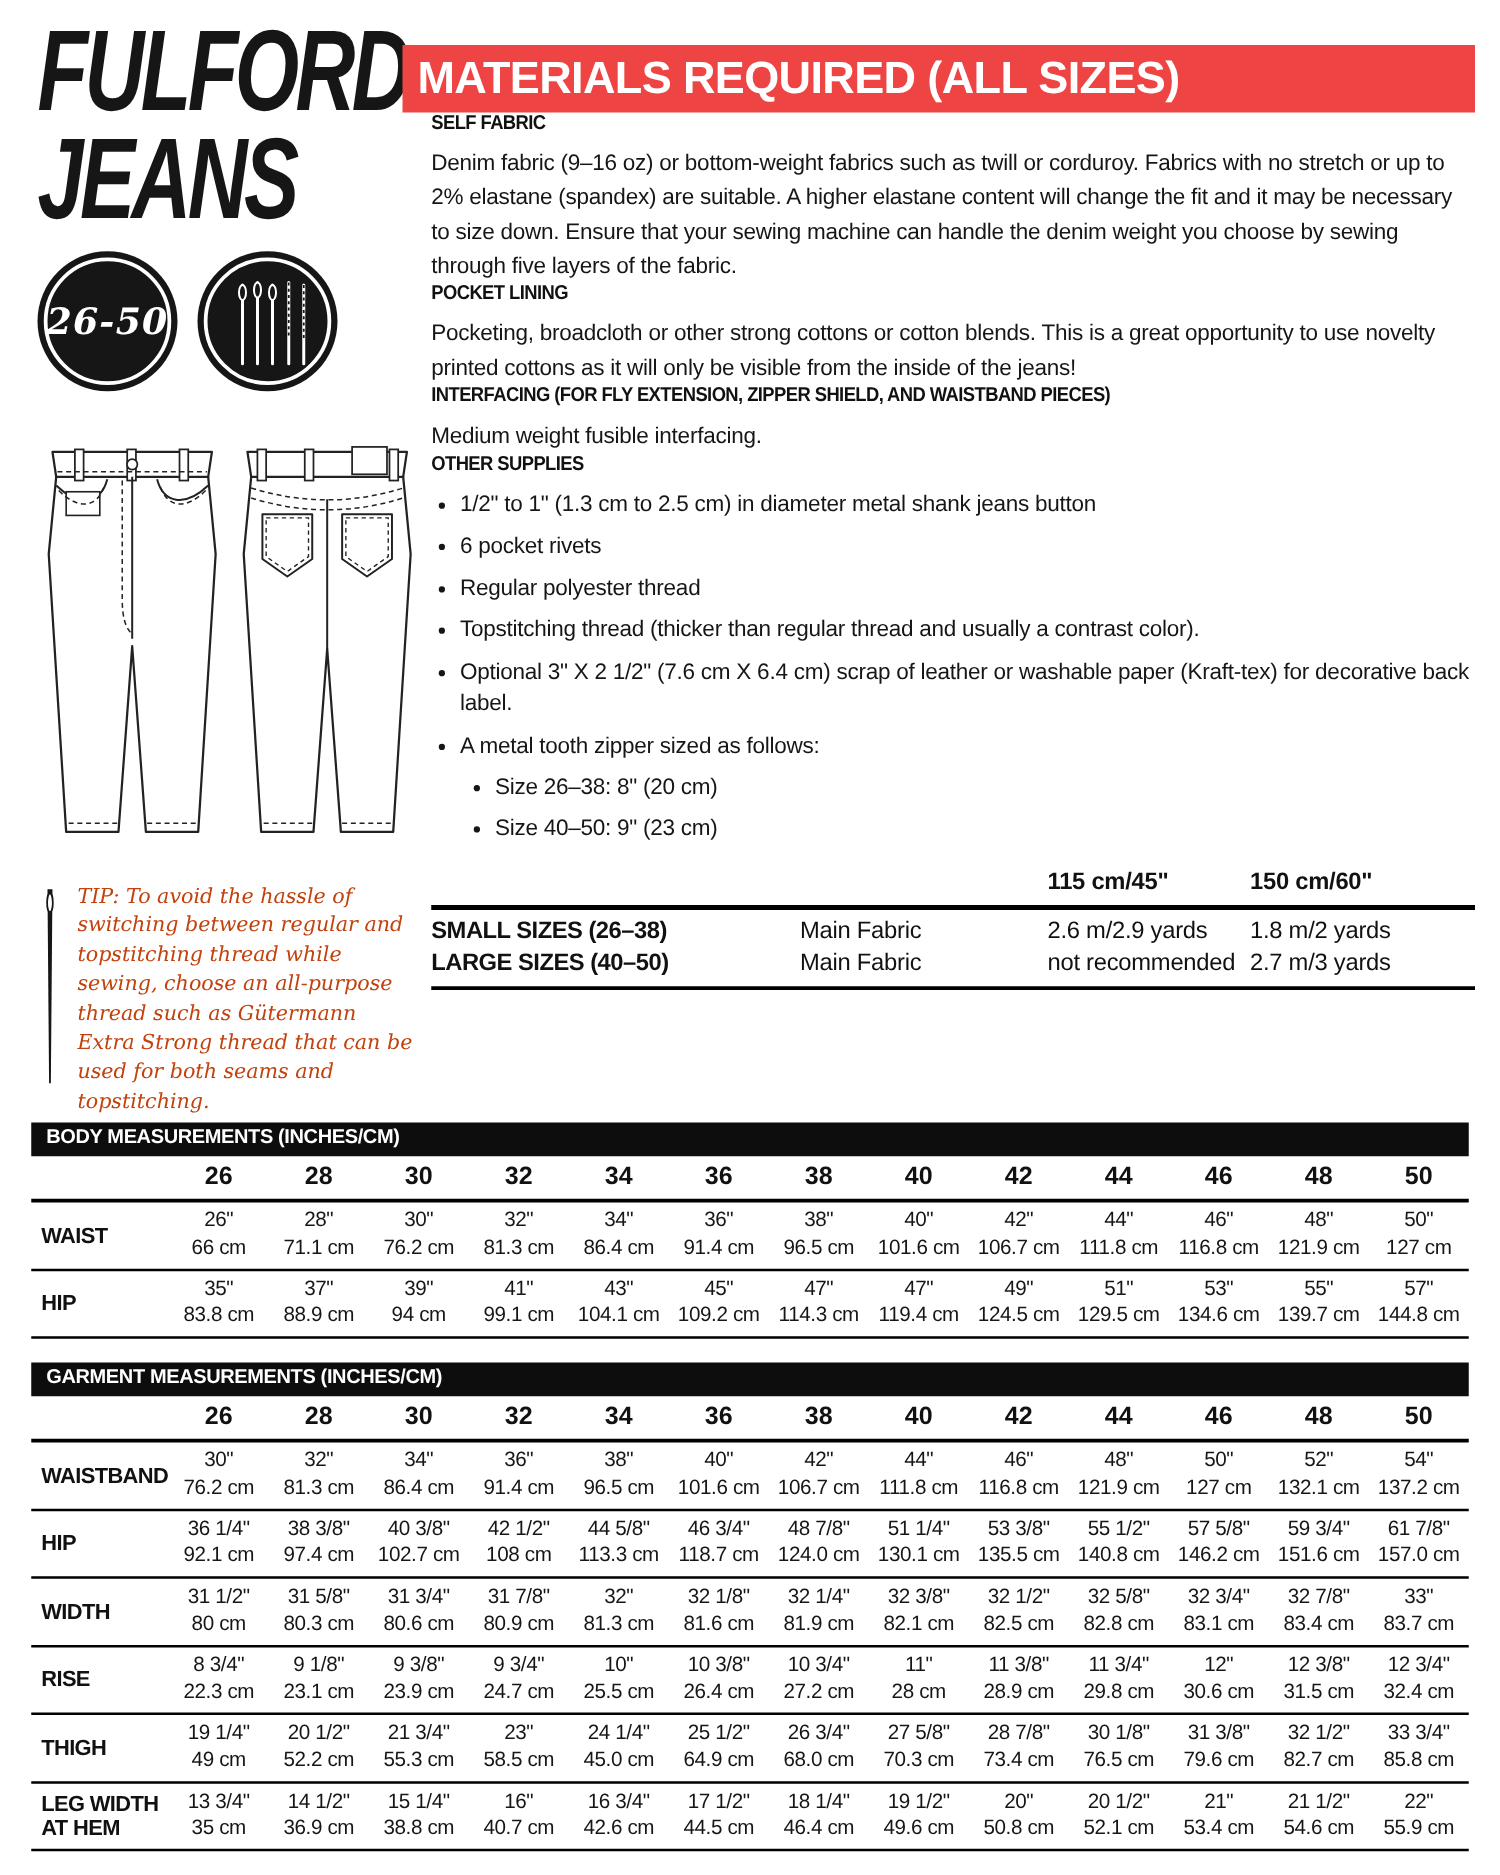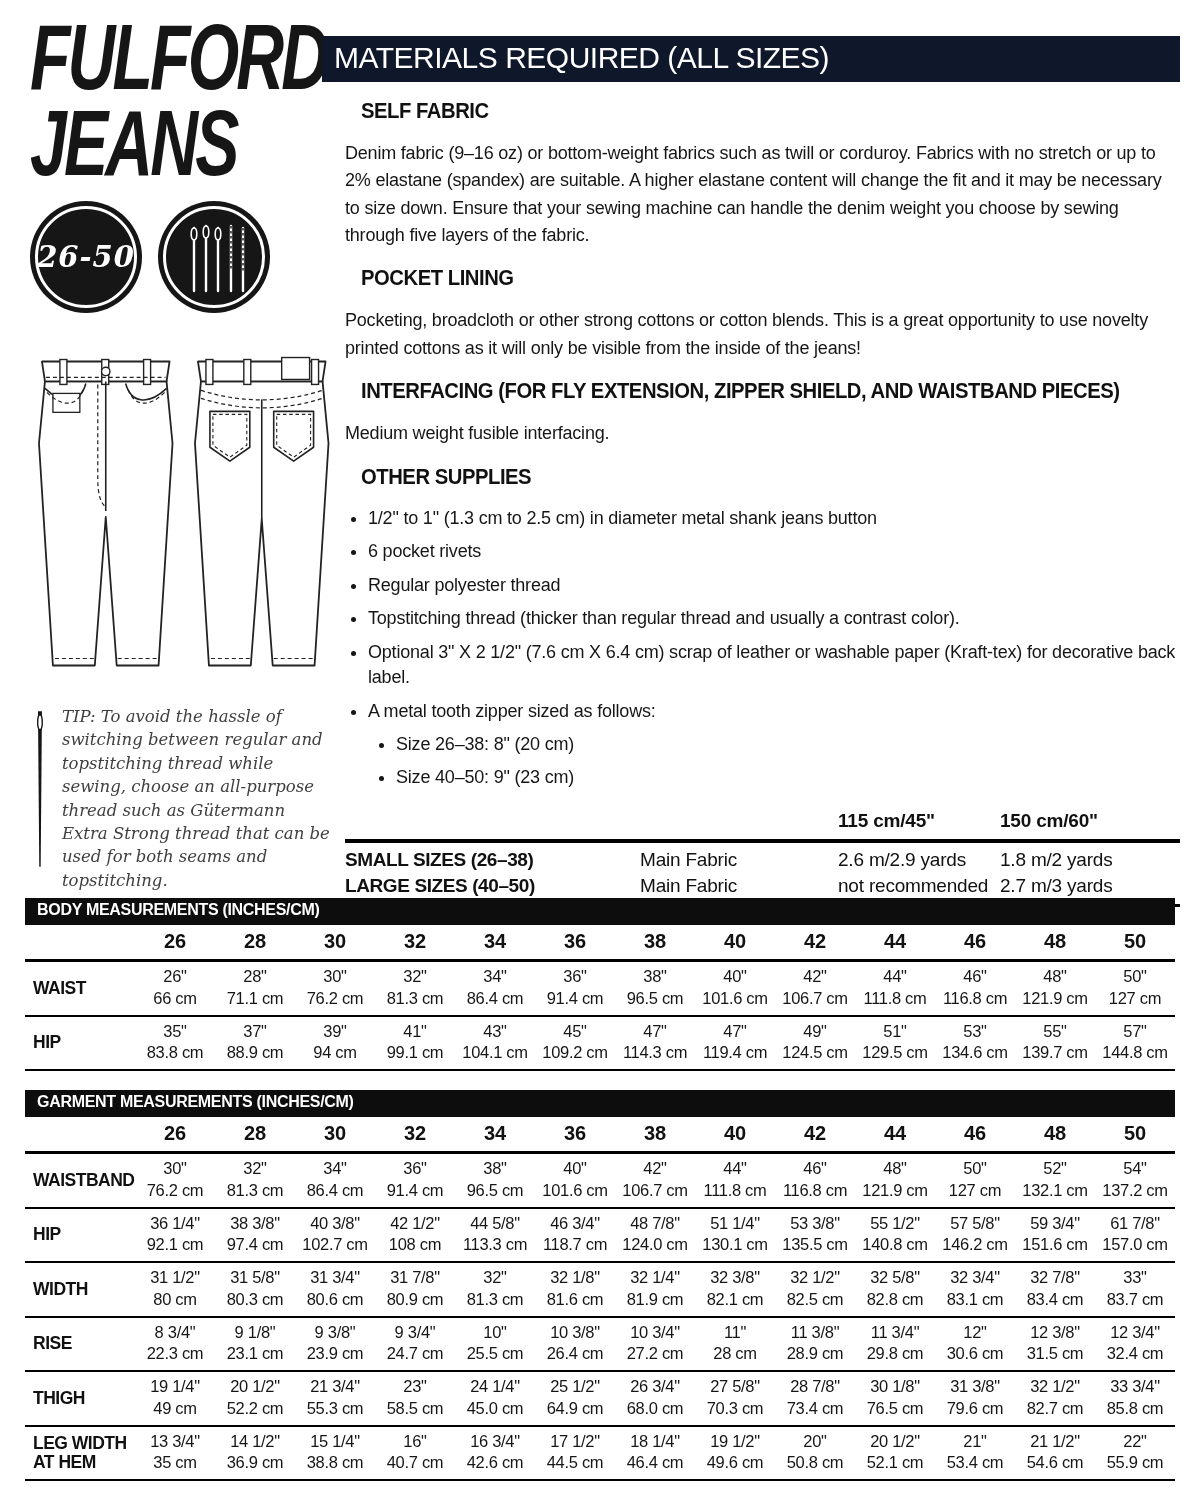--- a/index.html
+++ b/index.html
@@ -9,26 +9,26 @@
   
   .leftcol{position:absolute;left:30px;top:14px;width:305px;font-style:italic;}
   .logo{font-weight:700;line-height:.94;color:#161616;}
   .logo .l{display:inline-block;transform:scaleX(.72);transform-origin:left center;font-size:92px;letter-spacing:-4px;white-space:nowrap;}
   .badges{display:flex;gap:16px;margin-top:14px;margin-left:0;}
   .badge{width:112px;height:112px;border-radius:50%;background:#161616;position:relative;display:flex;align-items:center;justify-content:center;}
   .badge::after{content:"";position:absolute;inset:5px;border:3px solid #fff;border-radius:50%;}
   .badge .txt{color:#fff;font-weight:700;font-size:29px;font-family:"DejaVu Serif",serif;letter-spacing:1px;}
   .jeans{display:flex;gap:8px;margin-top:34px;margin-left:2px;}
   .tip{display:flex;gap:14px;margin-top:26px;margin-left:2px;}
-  .tip-text{font-family:"DejaVu Serif",serif;font-size:16.5px;line-height:1.42;width:274px;color:#404040;}
+  .tip-text{font-family:"DejaVu Serif",serif;font-size:16.5px;line-height:1.42;width:274px;color:#c2410c;}
 
   
   .rightcol{position:absolute;left:345px;top:36px;width:835px;}
-  .bar{background:#0f172a;color:#fff;font-weight:400;font-size:30px;letter-spacing:-.5px;padding:5px 12px 7px;margin-left:-23px;}
-  h2.sec{margin:16px;padding:0;font-size:22px;font-weight:700;letter-spacing:-.5px;white-space:nowrap;}
+  .bar{background:#ef4444;color:#fff;font-weight:700;font-size:36px;letter-spacing:-.5px;padding:5px 12px 7px;margin-left:-23px;}
+  h2.sec{margin:0;padding:0;font-size:16px;font-weight:700;letter-spacing:-.5px;white-space:nowrap;}
   h2.sec>span{display:inline-block;transform:scaleX(.92);transform-origin:left center;}
   .mt1{margin-top:26px;}.mt2{margin-top:28px;}
   p.bodytxt{font-size:18px;line-height:1.52;margin:9px 0 0;letter-spacing:-.2px;color:#161616;}
   ul.supplies{margin:10px 0 0;padding-left:23px;font-size:18px;line-height:1.42;letter-spacing:-.2px;color:#161616;}
   ul.supplies>li{margin-bottom:8px;}
   ul.sub{margin:8px 0 0;padding-left:28px;list-style:disc;}
   ul.sub>li{margin-bottom:7px;}
 
   
   .fabric{margin-top:20px;}

